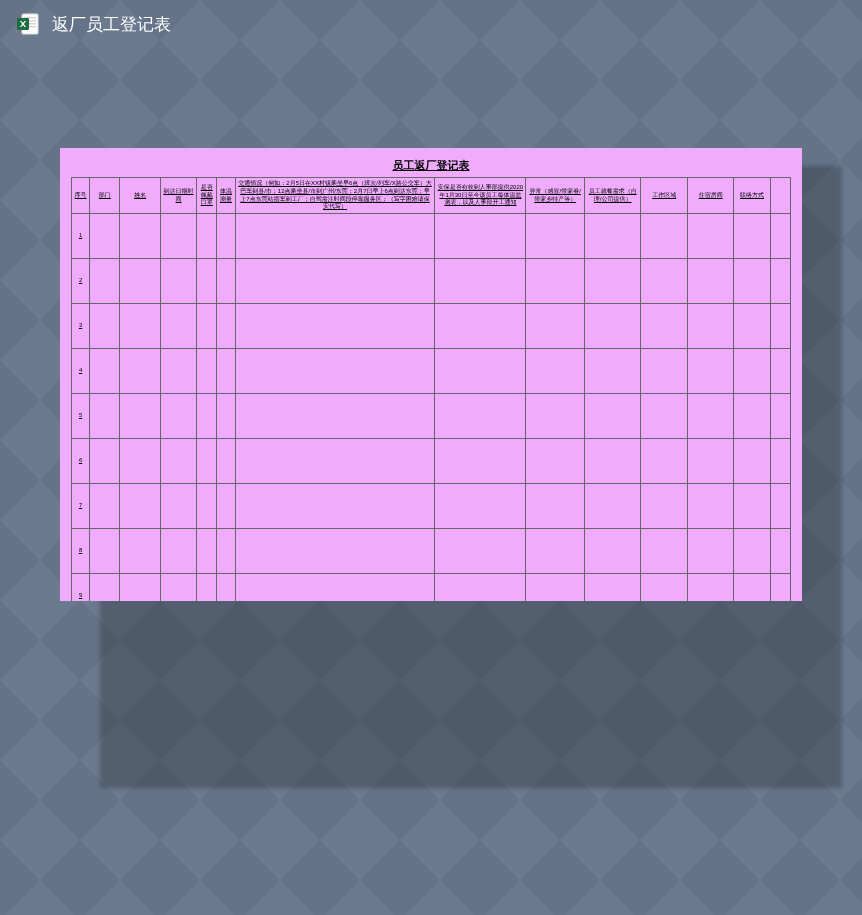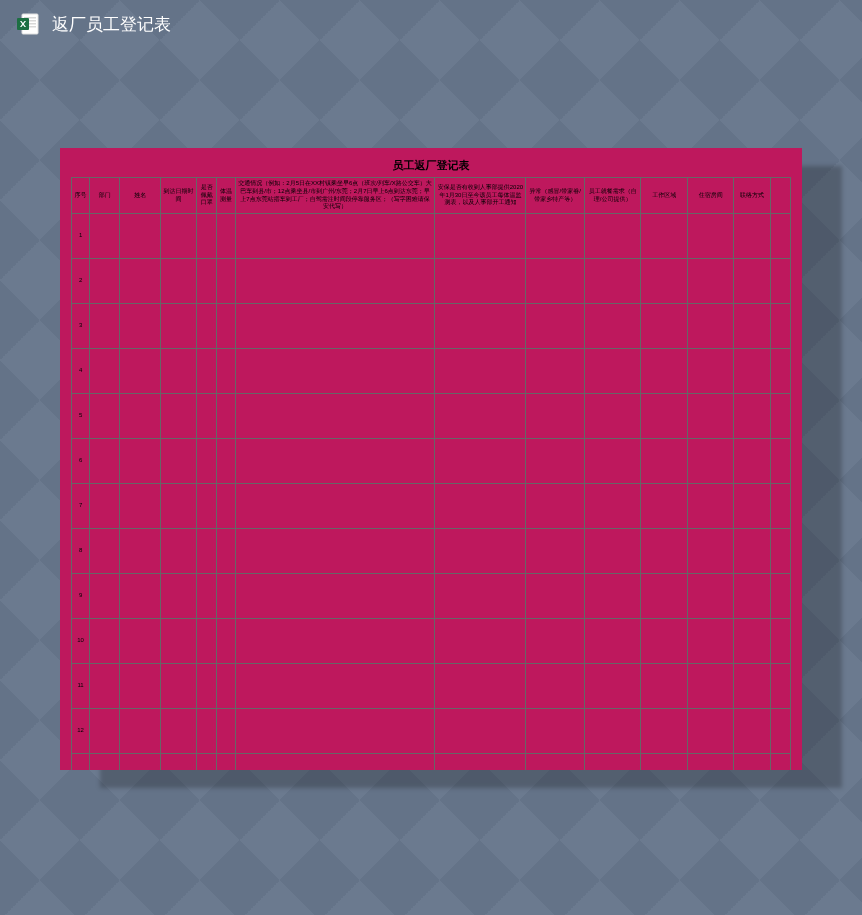--- a/index.html
+++ b/index.html
@@ -42,24 +42,25 @@
       top: 18px;
       width: 100%;
       height: 100%;
       background: rgba(0,0,0,0.22);
       filter: blur(2px);
     }
     .sheet {
       position: absolute;
       left: 0; top: 0;
       width: 742px;
-      height: 622px;
-      background: #be185d;
+      height: 453px;
+      background: #f0abfc;
       box-sizing: border-box;
       overflow: hidden;
+      text-decoration: underline;
     }
     .sheet-title {
       text-align: center;
       font-weight: bold;
       font-size: 11px;
       padding: 10px 0 4px;
     }
     table.grid {
       border-collapse: collapse;
       width: 720px;

